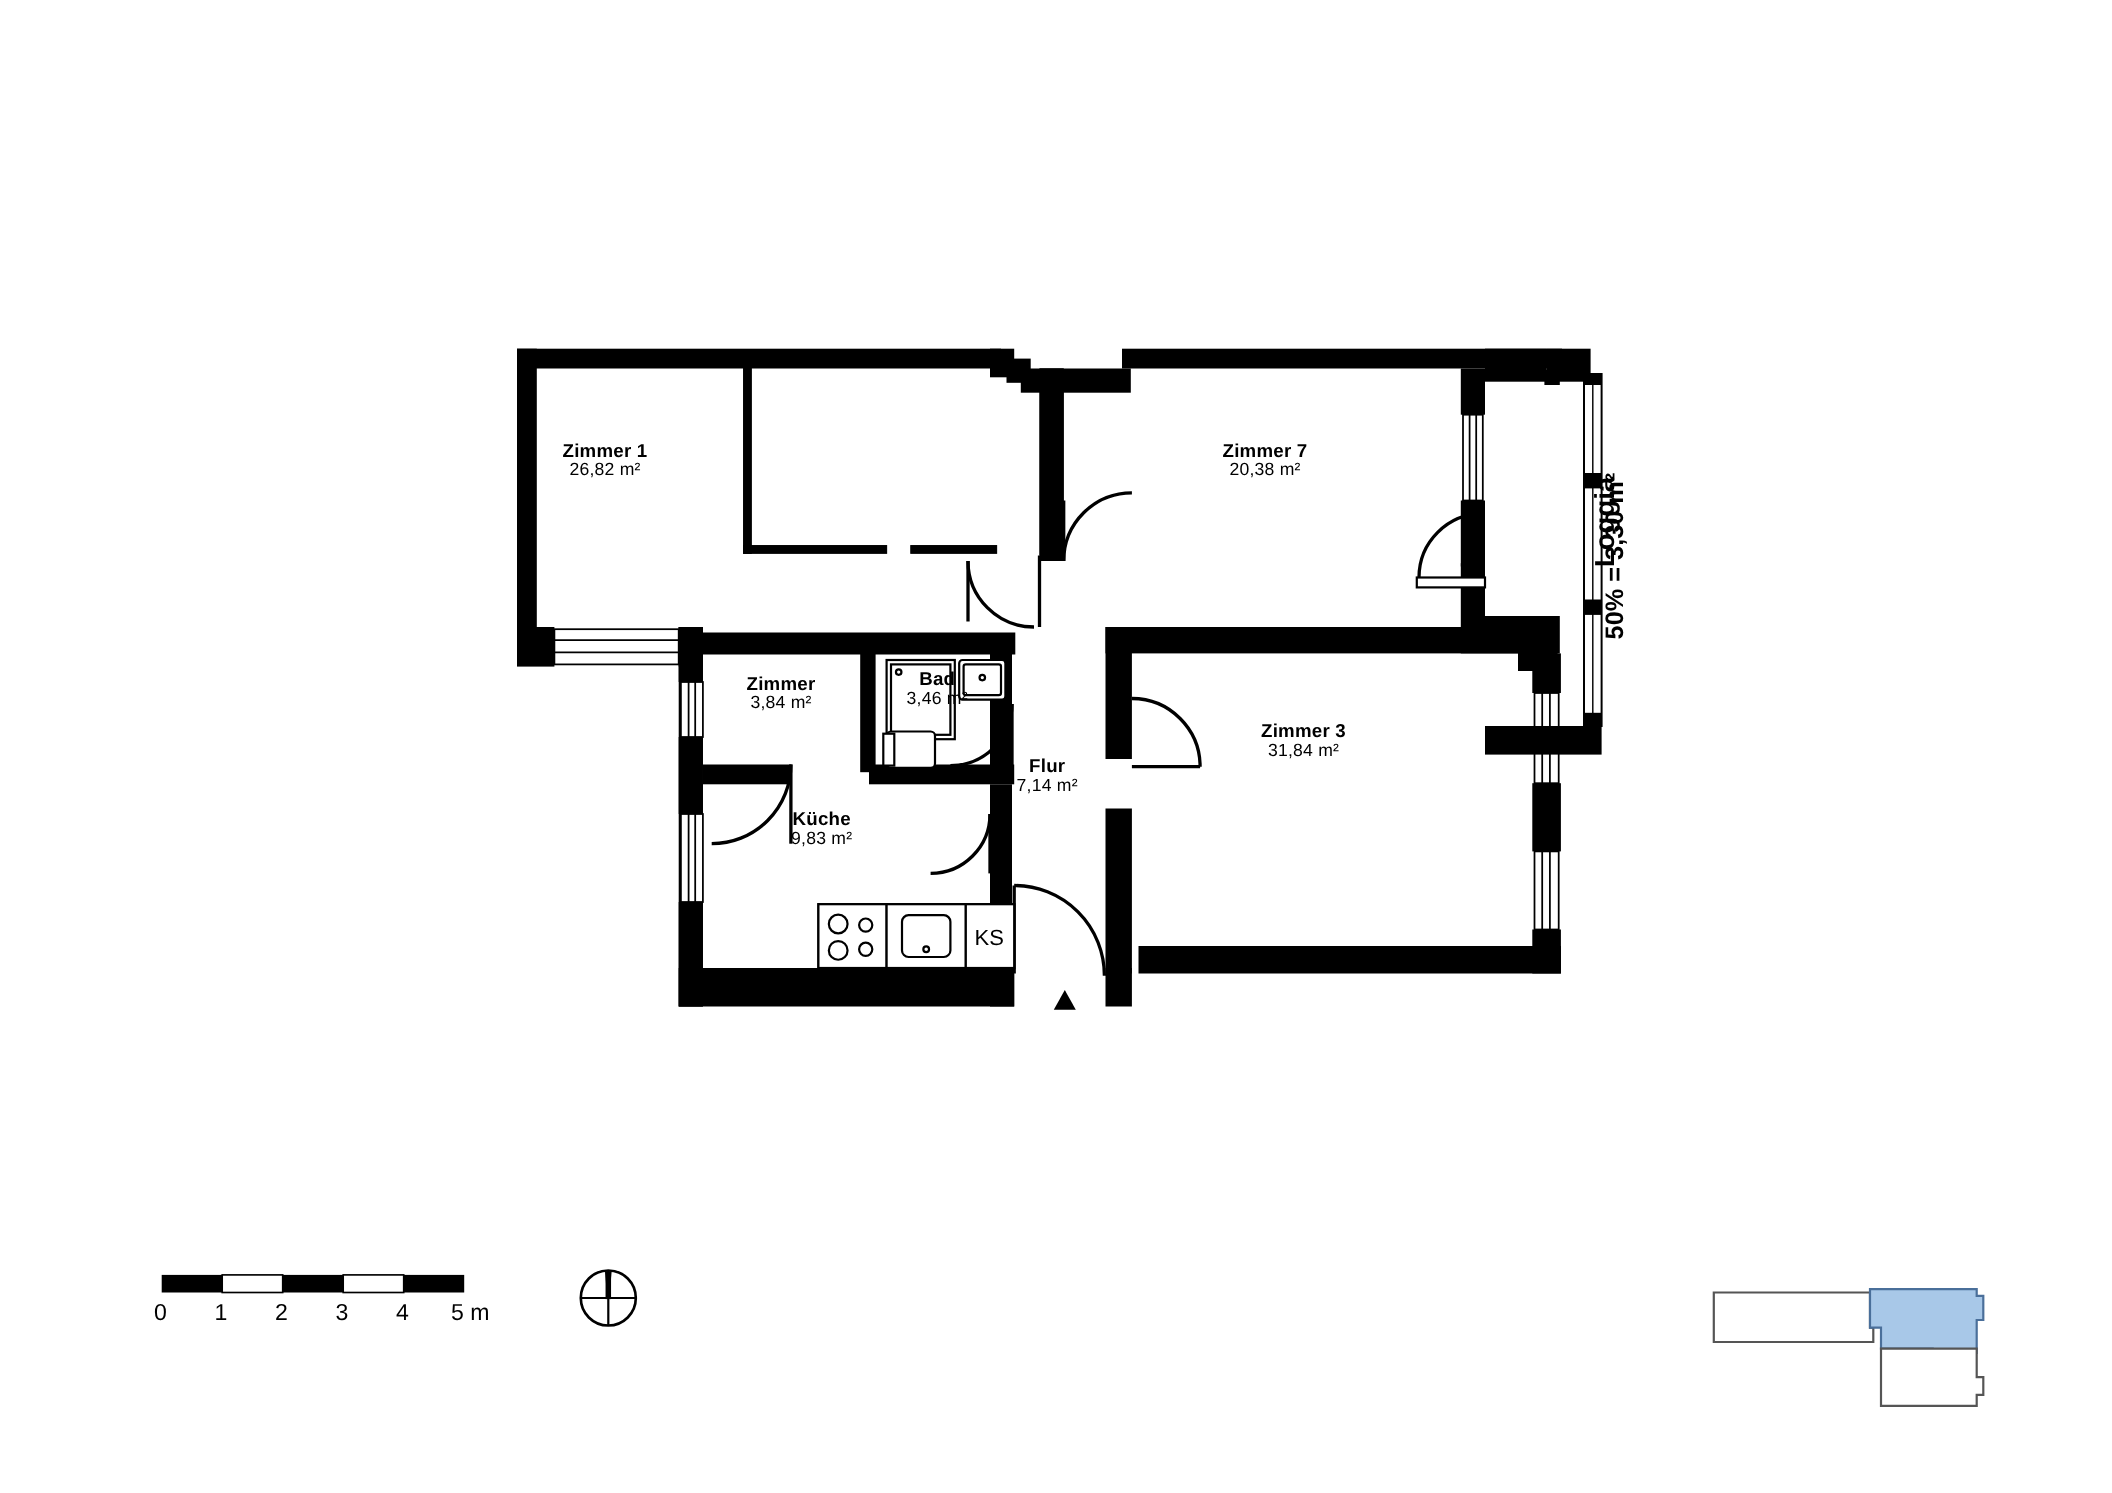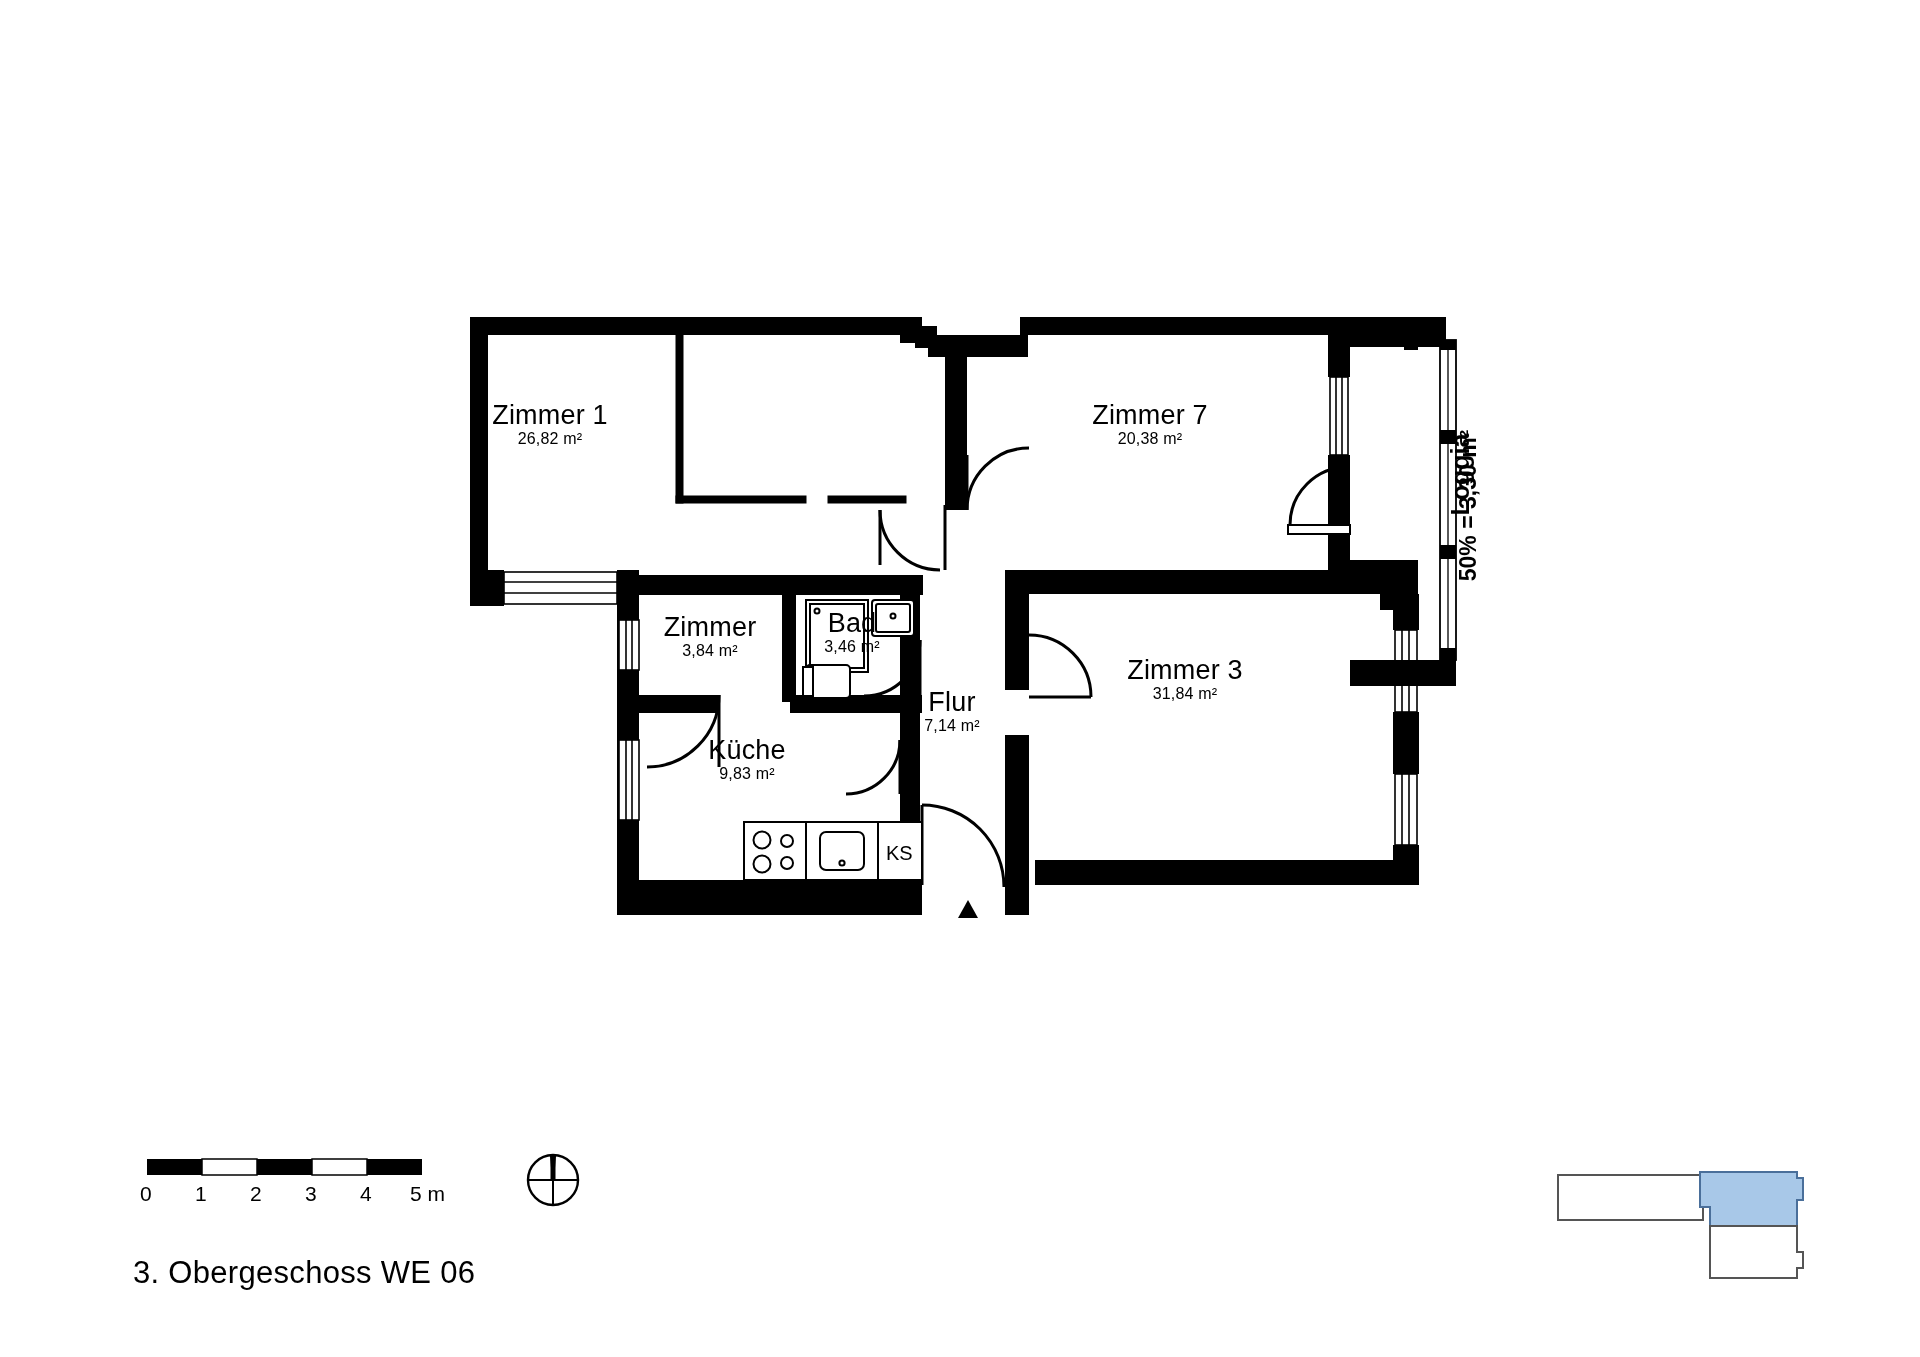--- a/index.html
+++ b/index.html
@@ -31,22 +31,23 @@
   .room-label {
     position: absolute;
     text-align: center;
     color: #000000;
     line-height: 1.12;
     white-space: nowrap;
     pointer-events: none;
   }
   .room-label .rname {
     display: block;
-    font-size: 27px;
+    font-size: 17px;
     letter-spacing: 0.2px;
+    font-weight: bold;
   }
   .room-label .rarea {
     display: block;
     font-size: 16px;
     letter-spacing: 0.2px;
   }
   .vert-label {
     position: absolute;
     transform-origin: 50% 50%;
     white-space: nowrap;
@@ -380,15 +381,14 @@
 
   <div class="scale-numbers" style="left:0px; top:1182px; width:520px; height:30px;">
     <span style="left:140px;">0</span>
     <span style="left:195px;">1</span>
     <span style="left:250px;">2</span>
     <span style="left:305px;">3</span>
     <span style="left:360px;">4</span>
     <span style="left:410px;">5 m</span>
   </div>
 
-  <div class="plan-title" style="left:133px; top:1255px;">3. Obergeschoss WE 06</div>
 
 </div>
 
 </body></html>

